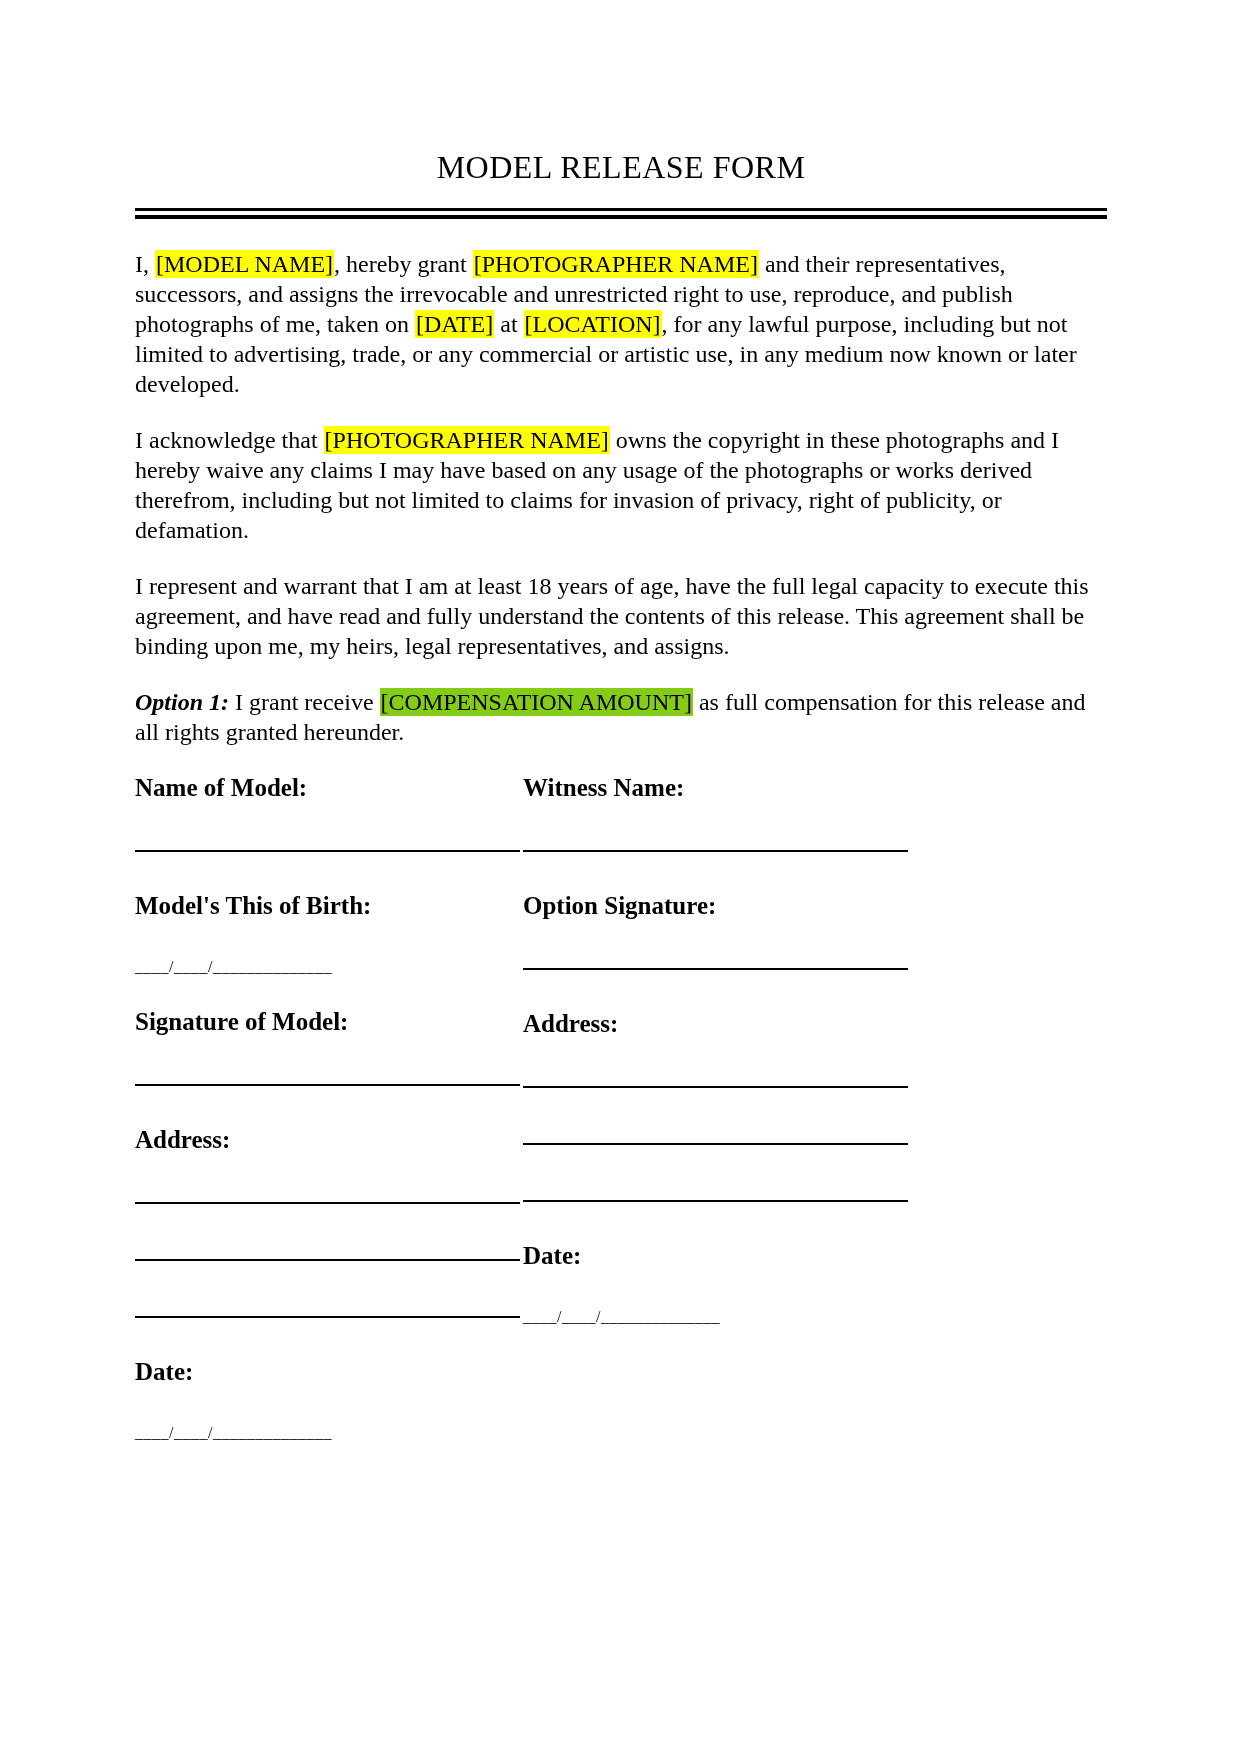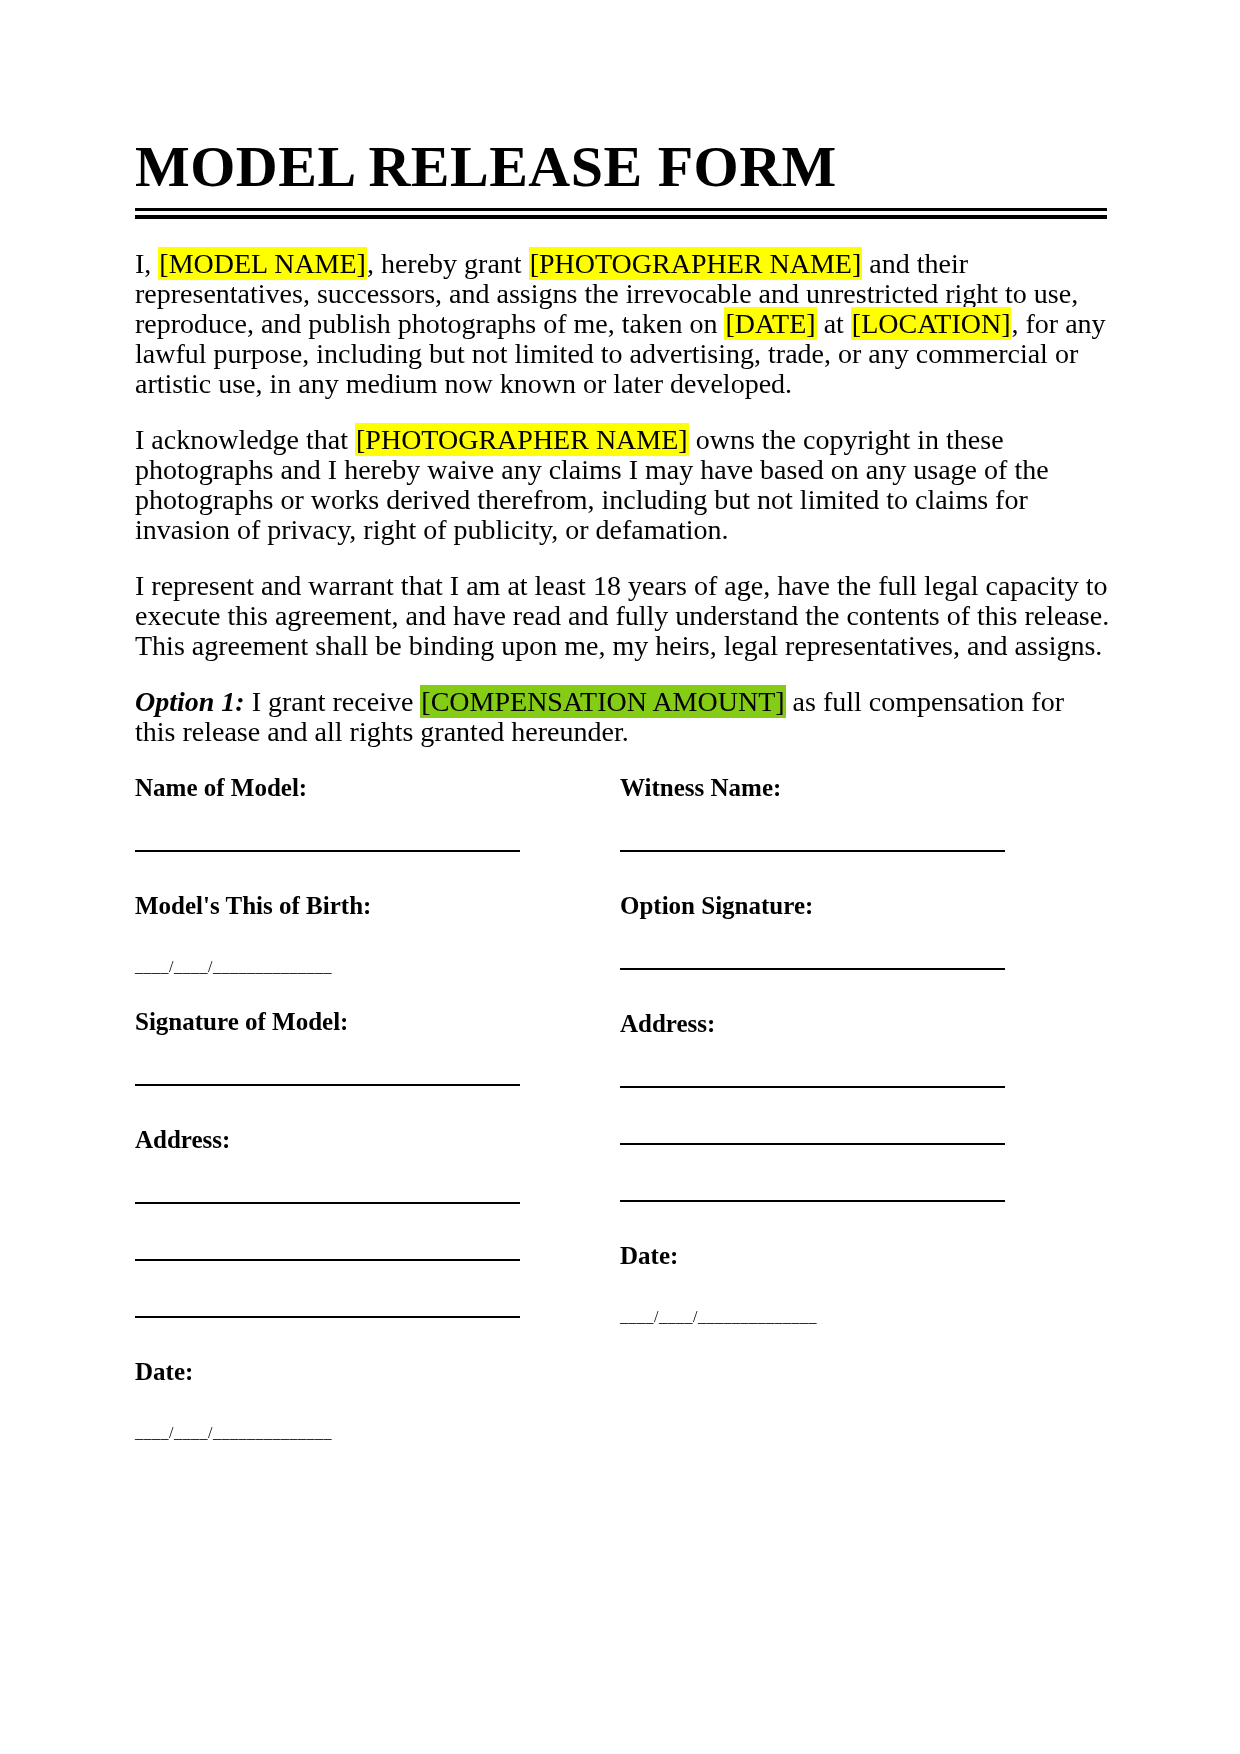--- a/index.html
+++ b/index.html
@@ -13,53 +13,52 @@
     height: 1754px;
     box-sizing: border-box;
     background: #ffffff;
     color: #000000;
     font-family: "Liberation Serif", "DejaVu Serif", serif;
     padding: 142px 133px 60px 135px;
     overflow: hidden;
   }
   .doc-title {
     margin: 0;
-    font-size: 58px;
+    font-size: 32px;
     line-height: 50px;
-    font-weight: bold;
-    text-align: left;
+    font-weight: normal;
+    text-align: center;
     letter-spacing: 0.5px;
   }
   .double-rule {
     margin-top: 16px;
     height: 4px;
     border-top: 3px solid #000;
     border-bottom: 4px solid #000;
   }
   .body-paragraphs {
     margin-top: 30px;
     width: 975px;
   }
   .para {
     margin: 0 0 26px 0;
-    font-size: 28px;
+    font-size: 24px;
     line-height: 30px;
     text-align: left;
   }
   .para .hl {
     padding: 1px 1px;
   }
   .para .opt {
     font-weight: bold;
     font-style: italic;
     text-align: right;
   }
   .form-grid {
     display: flex;
-    gap: 97px;
     margin-top: 15px;
   }
   .form-col {
     width: 388px;
     flex: 0 0 388px;
   }
   .f-label {
     font-size: 25px;
     line-height: 30px;
     font-weight: bold;

